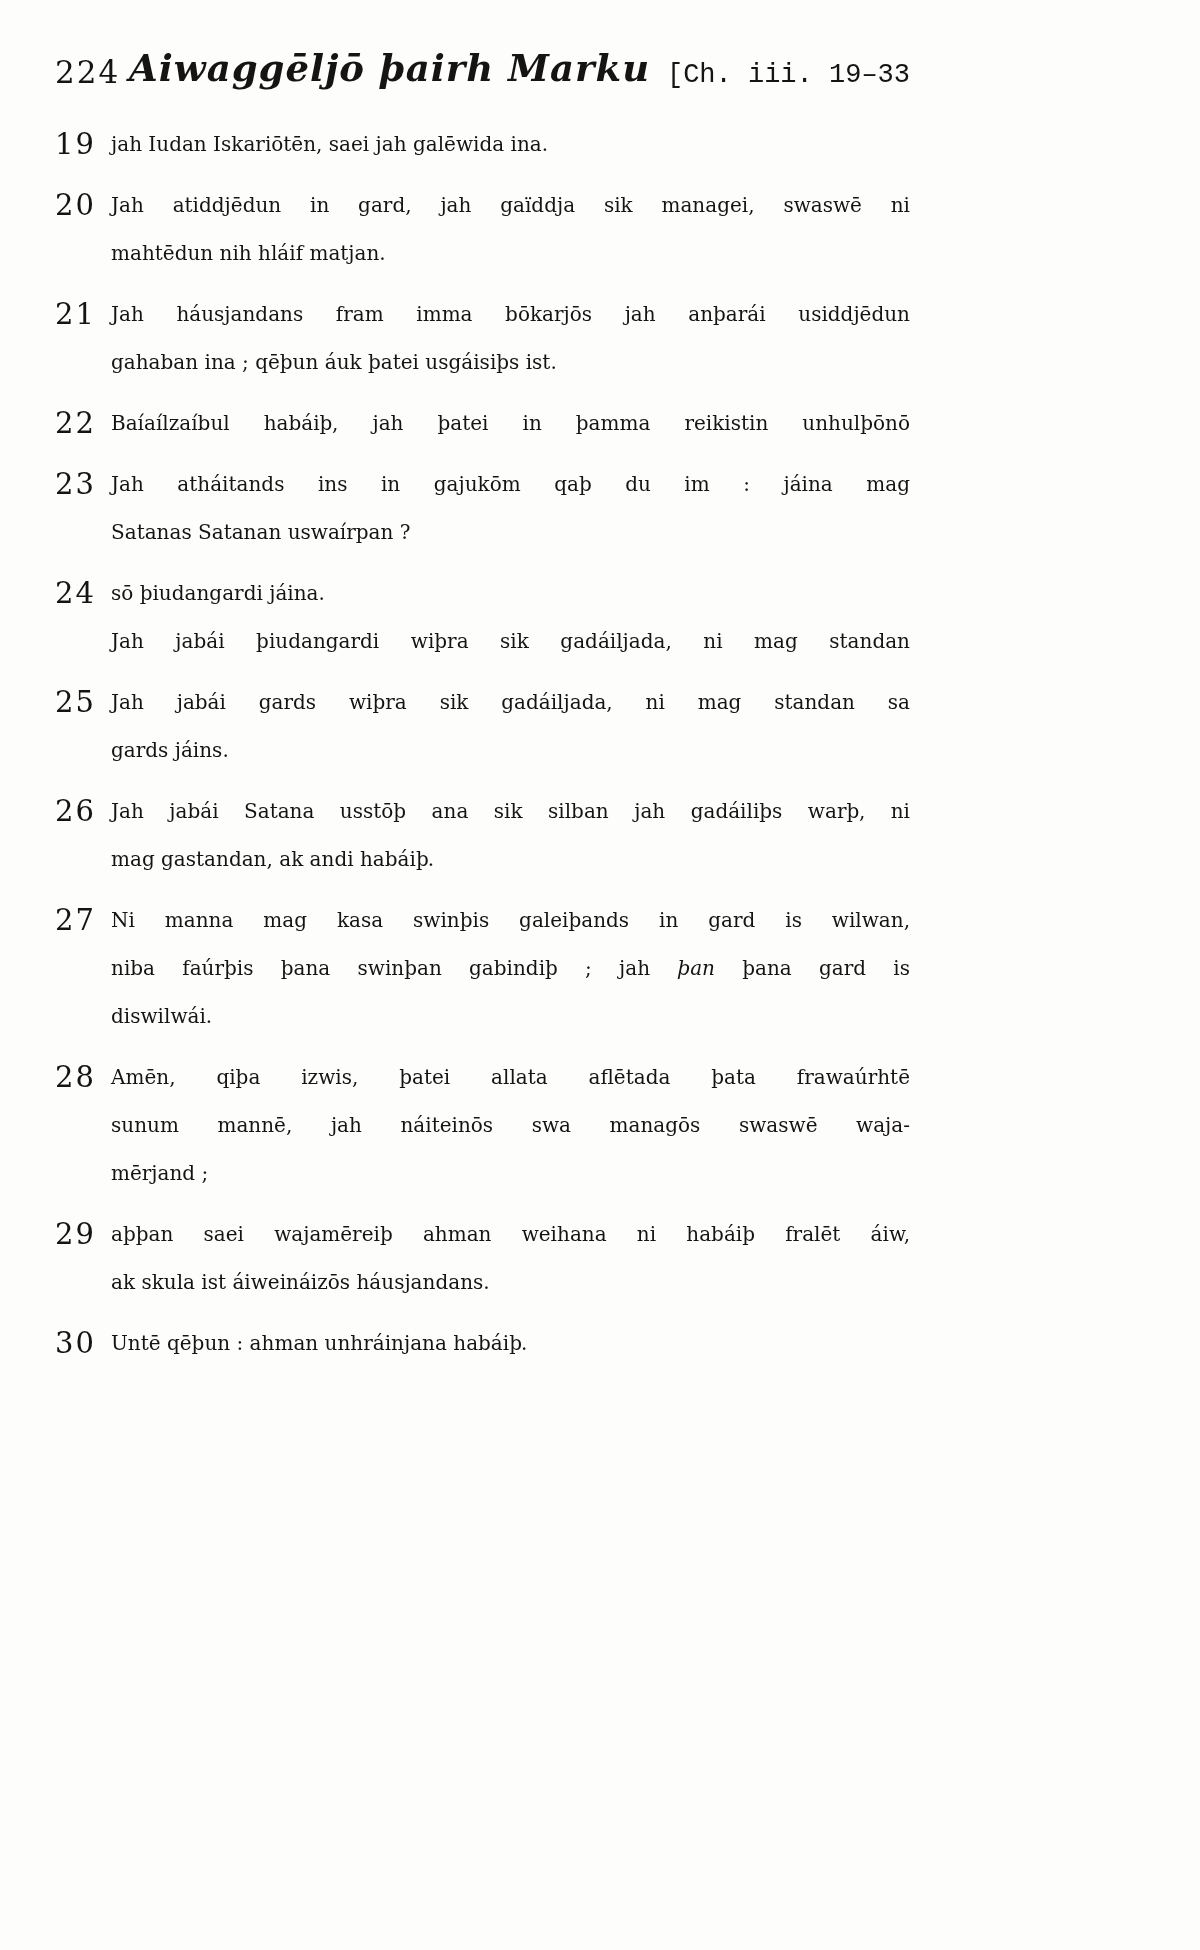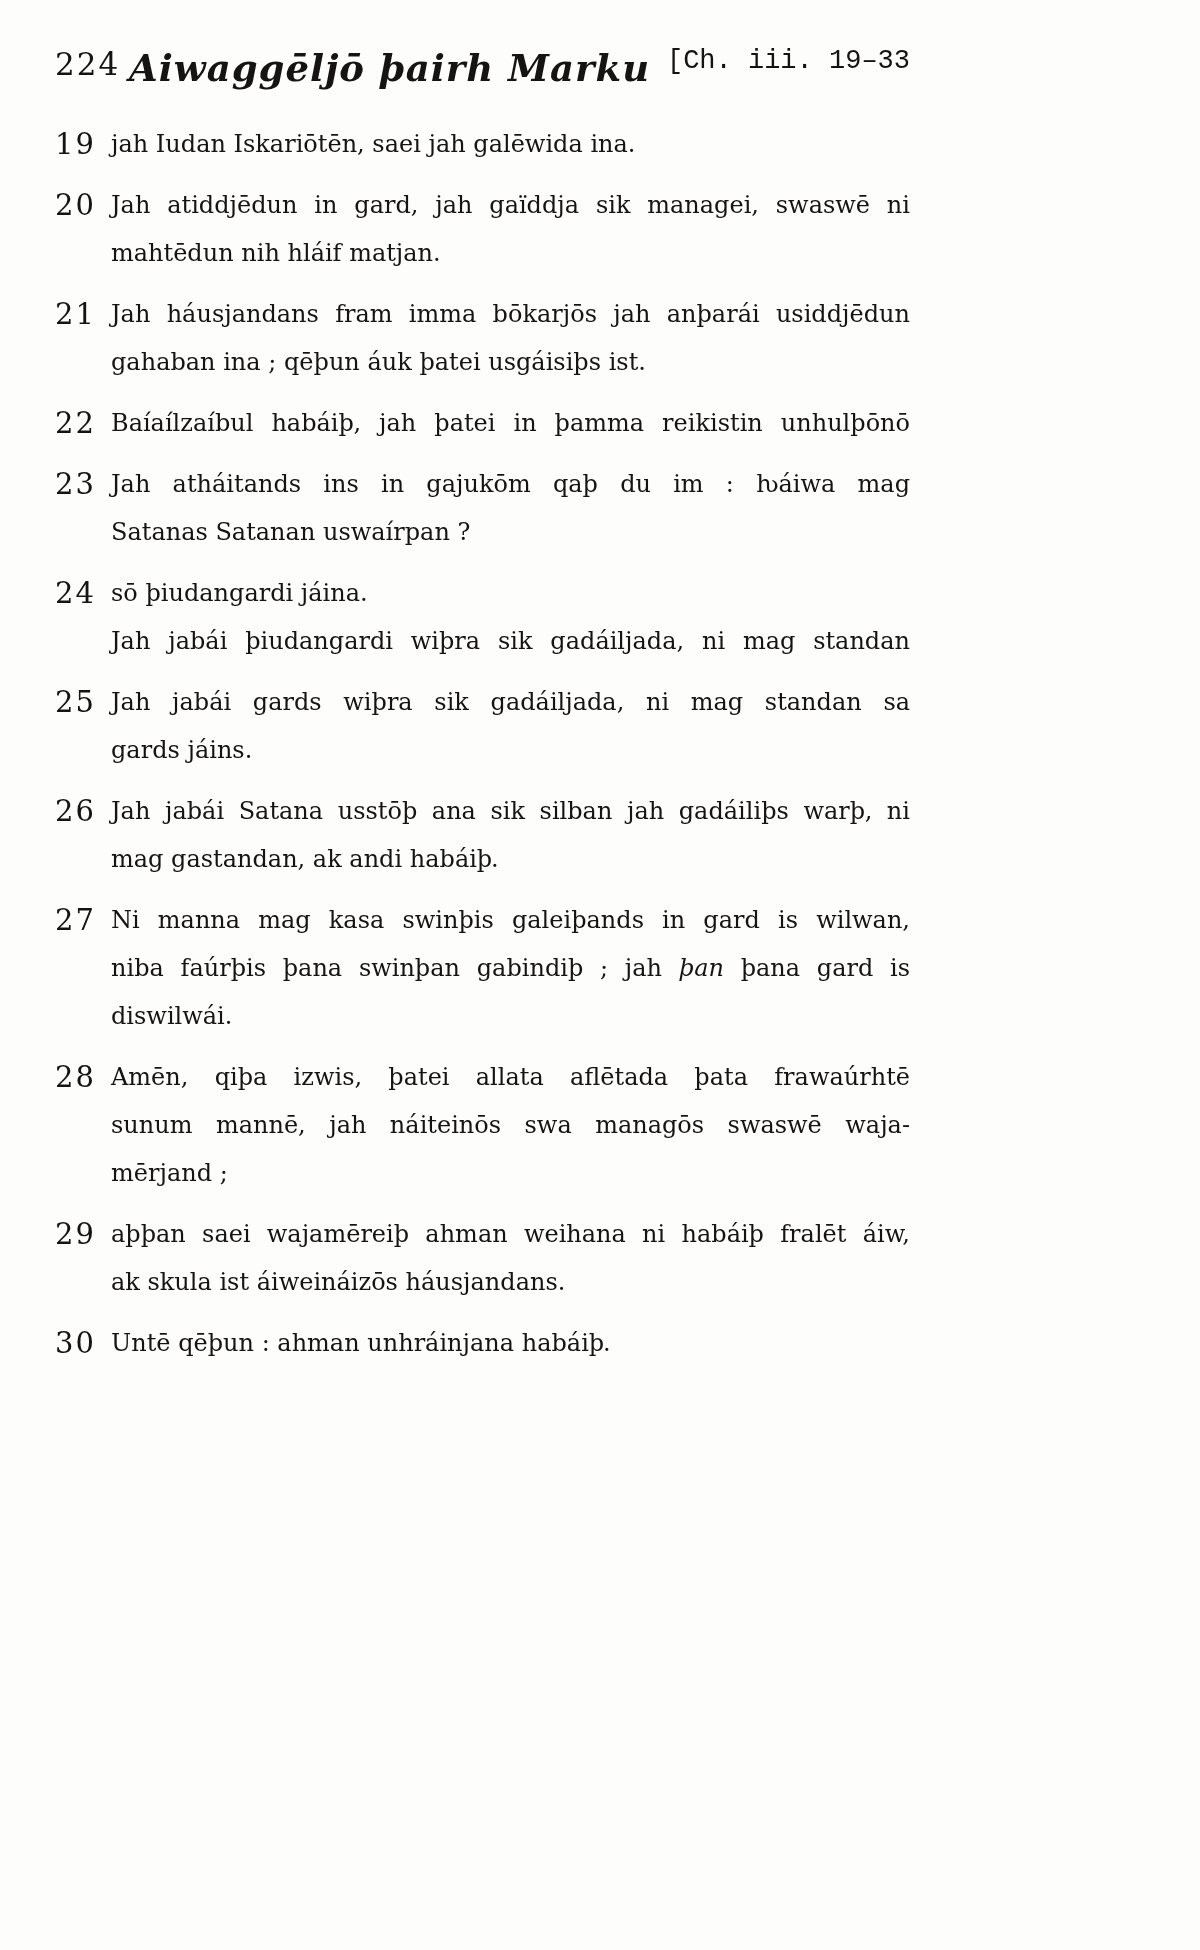--- a/index.html
+++ b/index.html
@@ -9,21 +9,21 @@
     height: 1950px;
     margin: 0 auto;
     background: #fdfdfb;
     color: #161412;
     font-family: "DejaVu Serif", "Liberation Serif", serif;
     box-sizing: border-box;
     padding: 46px 290px 40px 55px; 
   }
   .header {
     display: flex;
-    align-items: flex-start;
+    align-items: flex-end;
     margin-bottom: 30px;
   }
   .page-number {
     font-size: 31px;
     letter-spacing: 2px;
     flex: none;
   }
   .title {
     flex: 1;
     text-align: center;
@@ -47,21 +47,21 @@
   }
   .vnum {
     flex: none;
     width: 56px;
     font-size: 29px;
     line-height: 48px;
     letter-spacing: 2px;
   }
   .vtext { flex: 1; min-width: 0; }
   .vline {
-    font-size: 24px;
+    font-size: 20px;
     line-height: 48px;
     white-space: normal;
   }
   .vline.just {
     text-align: justify;
     text-align-last: justify;
   }
   .vline em { font-style: italic; }
 </style>
 </head>
@@ -96,21 +96,21 @@
       </div>
       <div class="verse">
         <span class="vnum">22</span>
         <div class="vtext">
           <div class="vline just">Baíaílzaíbul habáiþ, jah þatei in þamma reikistin unhulþōnō</div>
         </div>
       </div>
       <div class="verse">
         <span class="vnum">23</span>
         <div class="vtext">
-          <div class="vline just">Jah atháitands ins in gajukōm qaþ du im : ƕáiwa mag</div>
+          <div class="vline just">Jah atháitands ins in gajukōm qaþ du im : jáina mag</div>
           <div class="vline">Satanas Satanan uswaírpan ?</div>
         </div>
       </div>
       <div class="verse">
         <span class="vnum">24</span>
         <div class="vtext">
           <div class="vline">sō þiudangardi jáina.</div>
           <div class="vline just">Jah jabái þiudangardi wiþra sik gadáiljada, ni mag standan</div>
         </div>
       </div>

